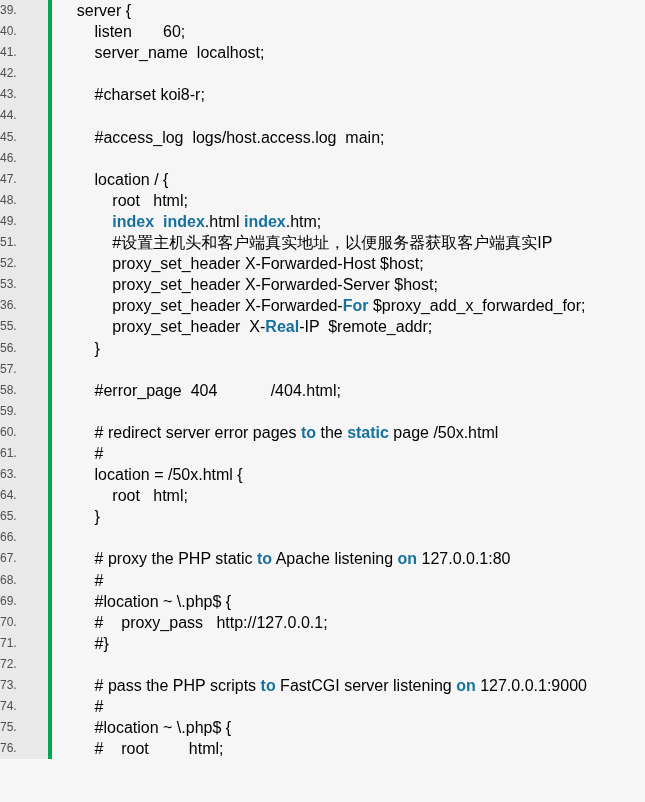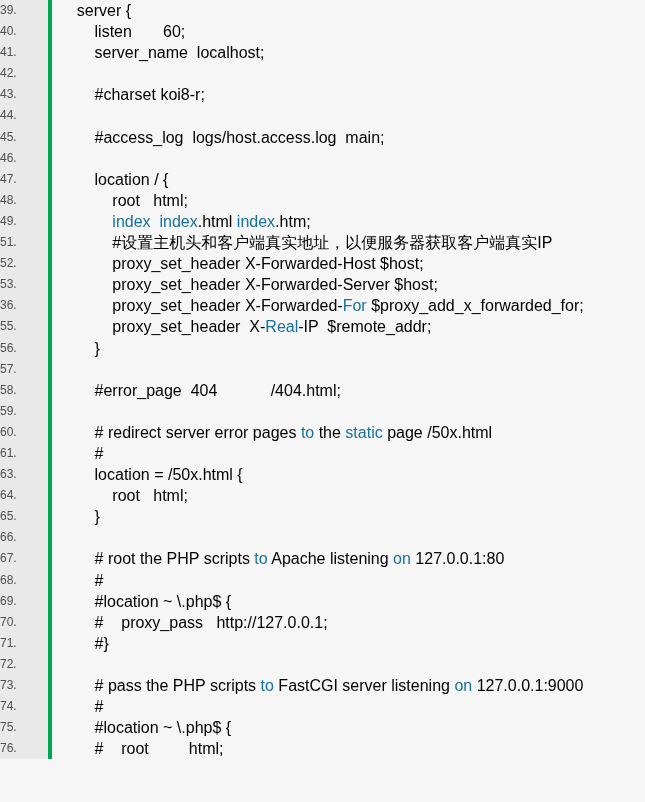--- a/index.html
+++ b/index.html
@@ -45,21 +45,21 @@
   .code {
     flex: 1 1 auto;
     white-space: pre;
     font-size: 16px;
     color: var(--code-text);
     padding-left: 7px;
     overflow: hidden;
   }
   .kw {
     color: var(--kw);
-    font-weight: 400;
+    font-weight: 700;
   }
 </style>
 </head>
 <body>
 
 <div class="viewer">
     <div class="row">
       <div class="ln">39.</div>
       <div class="bar"></div>
       <div class="code"><span>    server {</span></div>
@@ -185,21 +185,21 @@
       <div class="code"><span>        }</span></div>
     </div>
     <div class="row">
       <div class="ln">66.</div>
       <div class="bar"></div>
       <div class="code"><span></span></div>
     </div>
     <div class="row">
       <div class="ln">67.</div>
       <div class="bar"></div>
-      <div class="code"><span>        # root the PHP scripts </span><span class="kw">to</span><span> Apache listening </span><span class="kw">on</span><span> 127.0.0.1:80</span></div>
+      <div class="code"><span>        # proxy the PHP static </span><span class="kw">to</span><span> Apache listening </span><span class="kw">on</span><span> 127.0.0.1:80</span></div>
     </div>
     <div class="row">
       <div class="ln">68.</div>
       <div class="bar"></div>
       <div class="code"><span>        #</span></div>
     </div>
     <div class="row">
       <div class="ln">69.</div>
       <div class="bar"></div>
       <div class="code"><span>        #location ~ \.php$ {</span></div>

